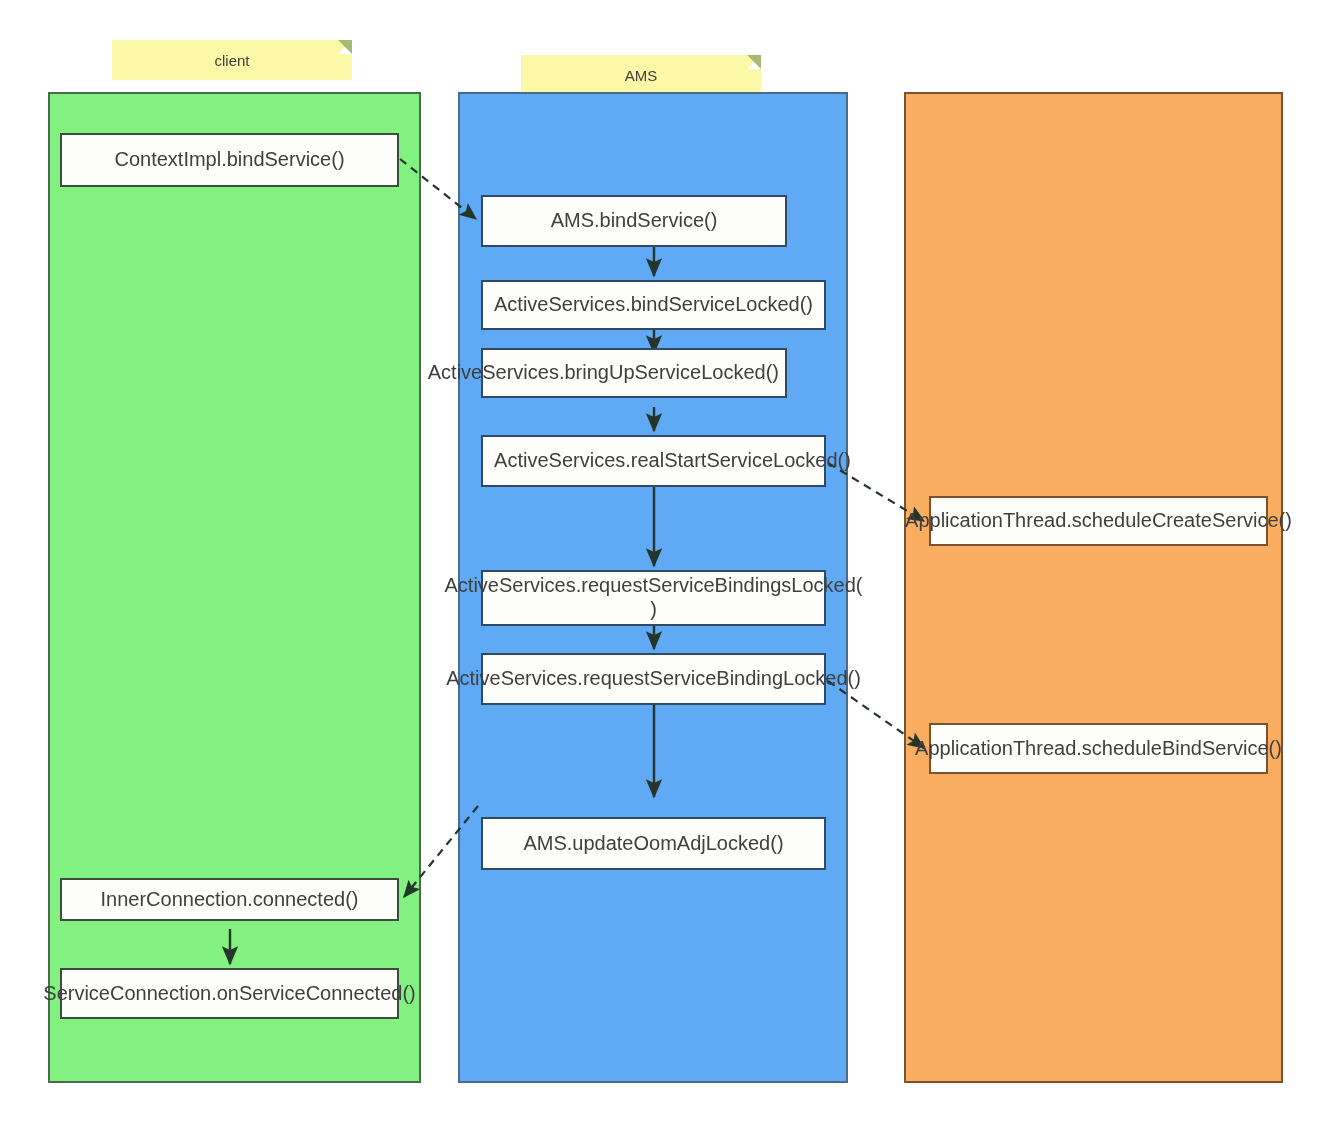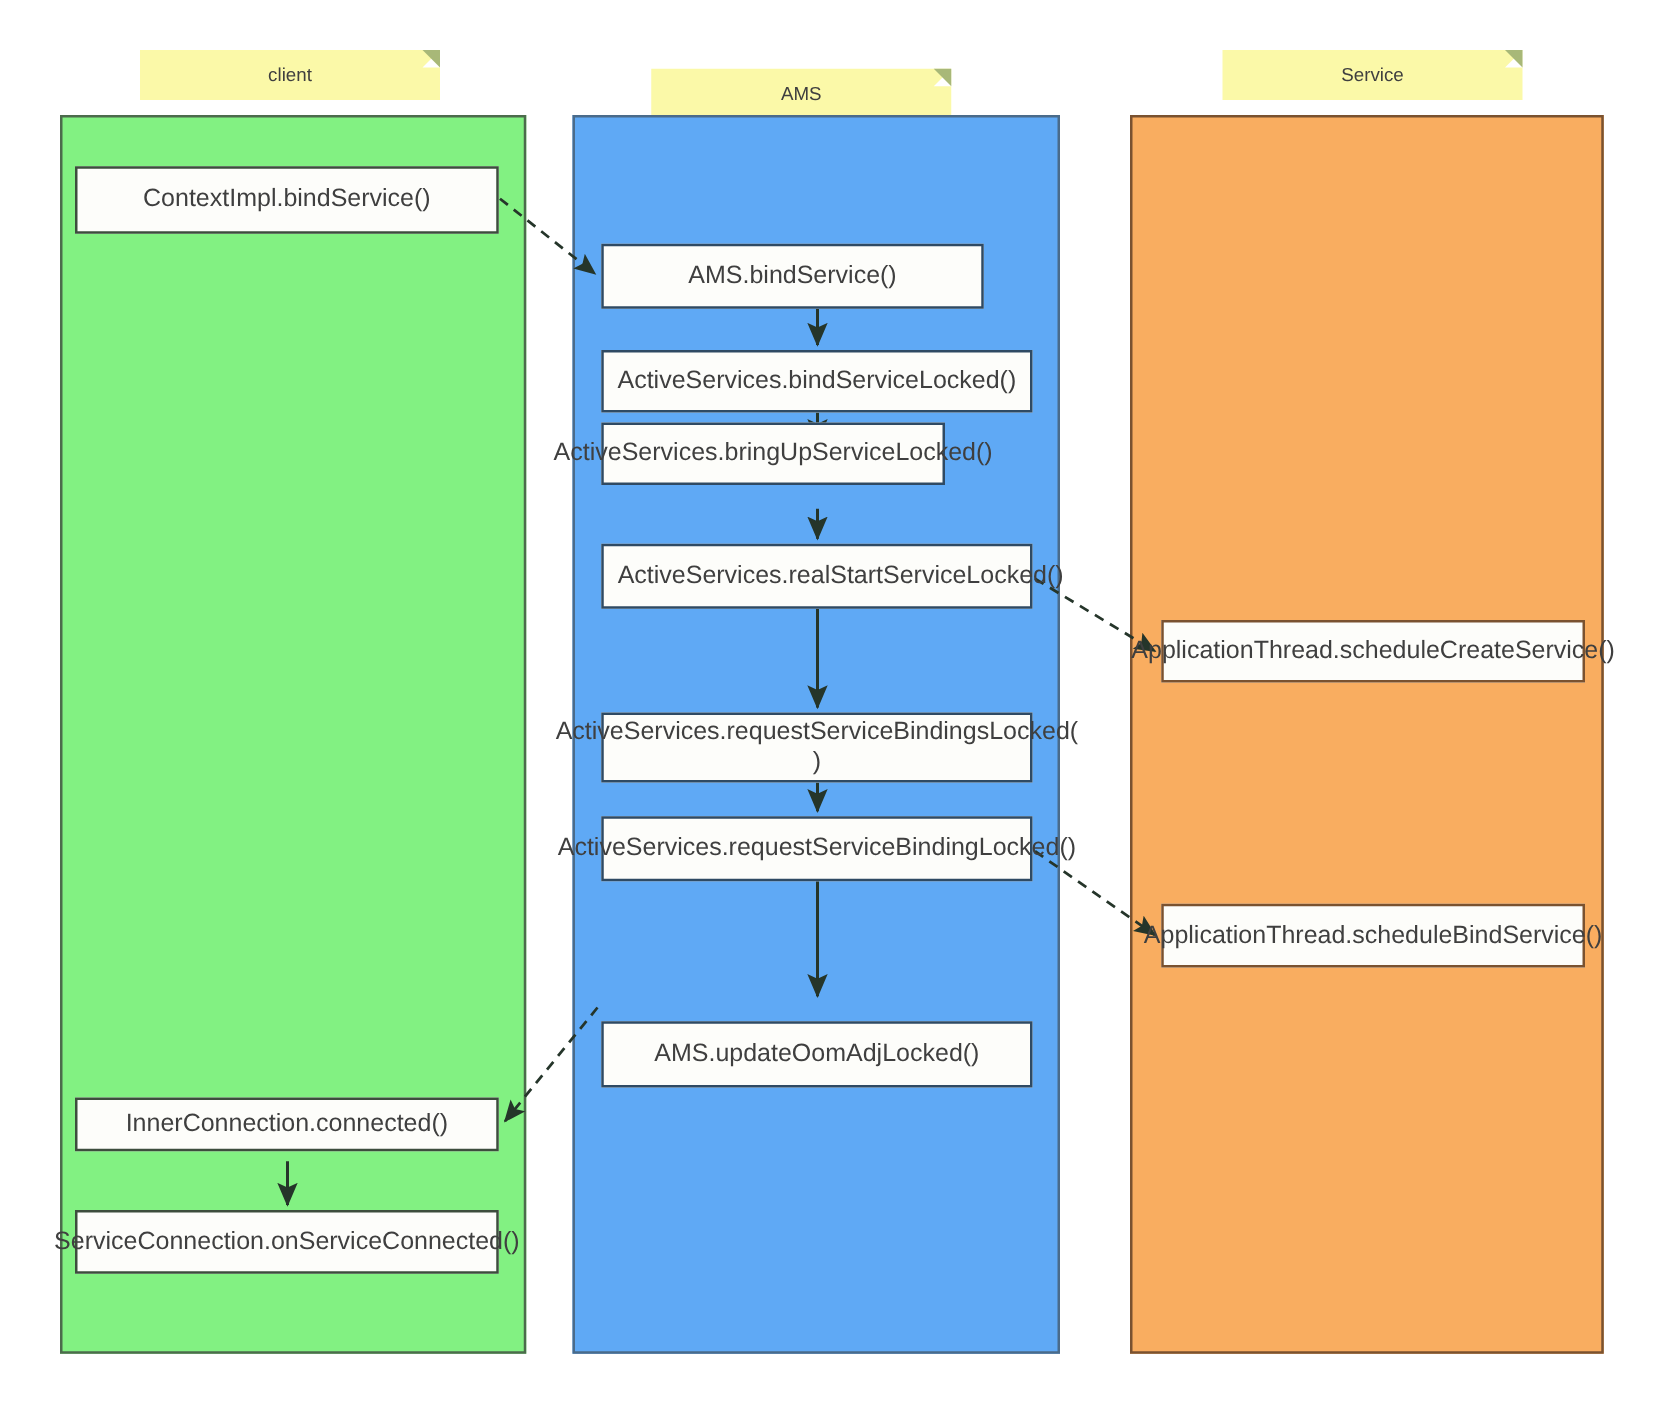--- a/index.html
+++ b/index.html
@@ -97,25 +97,20 @@
   <div class="lane-label" id="lbl-client" style="left: 112px; top: 40px; width: 240px; height: 40px; background: rgb(251, 249, 168);">
     <span>client</span>
     <span class="fold-white"></span>
     <span class="fold"></span>
   </div>
   <div class="lane-label" id="lbl-ams" style="left: 521px; top: 40px; width: 240px; height: 40px; background: rgb(251, 249, 168); margin-top: 15px;">
     <span>AMS</span>
     <span class="fold-white"></span>
     <span class="fold"></span>
   </div>
-  <div class="lane-label" id="lbl-service" style="left: 978px; top: 40px; width: 240px; height: 40px; background: rgb(251, 249, 168);">
-    <span>Service</span>
-    <span class="fold-white"></span>
-    <span class="fold"></span>
-  </div>
 
   <div class="lane lane-client" id="lane-client" style="left: 48px; top: 92px; width: 373px; height: 991px; background: rgb(130, 241, 130); border-color: rgb(76, 107, 76);"></div>
   <div class="lane lane-ams" id="lane-ams" style="left: 458px; top: 92px; width: 390px; height: 991px; background: rgb(95, 169, 245); border-color: rgb(74, 107, 138);"></div>
   <div class="lane lane-service" id="lane-service" style="left: 904px; top: 92px; width: 379px; height: 991px; background: rgb(249, 173, 96); border-color: rgb(122, 82, 48);"></div>
 
   <svg id="connectors" viewBox="0 0 1338 1142">
     <defs>
       <marker id="arrow-solid" markerWidth="9" markerHeight="9" refX="7.4" refY="3.4" orient="auto" markerUnits="strokeWidth">
         <path d="M0,0 L8,3.4 L0,6.8 L1.6,3.4 z" fill="#25352a"></path>
       </marker>
@@ -135,21 +130,21 @@
         <line x1="654" y1="705" x2="654" y2="797" stroke="#25352a" stroke-width="2.4" marker-end="url(#arrow-solid)"></line>
         <line x1="478" y1="806" x2="404" y2="897" stroke="#25352a" stroke-width="2.2" stroke-dasharray="8,6" marker-end="url(#arrow-dashed)"></line>
         <line x1="230" y1="929" x2="230" y2="964" stroke="#25352a" stroke-width="2.4" marker-end="url(#arrow-solid)"></line>
       </g>
   </svg>
 
   <div id="node-layer">
       <div class="node" style="left: 60px; top: 133px; width: 339px; height: 54px;"><span>ContextImpl.bindService()</span></div>
       <div class="node on-ams" style="left: 481px; top: 195px; width: 306px; height: 52px;"><span>AMS.bindService()</span></div>
       <div class="node on-ams" style="left: 481px; top: 280px; width: 345px; height: 50px;"><span>ActiveServices.bindServiceLocked()</span></div>
-      <div class="node on-ams" style="left: 481px; top: 338px; width: 275px; height: 50px;"><span>ActiveServices.bringUpServiceLocked()</span></div>
+      <div class="node on-ams" style="left: 481px; top: 348px; width: 306px; height: 50px; justify-content: flex-end;"><span>ActiveServices.bringUpServiceLocked()</span></div>
       <div class="node on-ams" style="left: 481px; top: 435px; width: 345px; height: 52px; padding-left: 44px;"><span>ActiveServices.realStartServiceLocked()</span></div>
       <div class="node on-ams" style="left: 481px; top: 570px; width: 345px; height: 56px;"><span>ActiveServices.requestServiceBindingsLocked(
 )</span></div>
       <div class="node on-ams" style="left: 481px; top: 653px; width: 345px; height: 52px;"><span>ActiveServices.requestServiceBindingLocked()</span></div>
       <div class="node on-ams" style="left: 481px; top: 801px; width: 345px; height: 53px; margin-top: 16px;"><span>AMS.updateOomAdjLocked()</span></div>
       <div class="node on-service" style="left: 929px; top: 496px; width: 339px; height: 50px;"><span>ApplicationThread.scheduleCreateService()</span></div>
       <div class="node on-service" style="left: 929px; top: 723px; width: 339px; height: 51px;"><span>ApplicationThread.scheduleBindService()</span></div>
       <div class="node" style="left: 60px; top: 878px; width: 339px; height: 43px;"><span>InnerConnection.connected()</span></div>
       <div class="node" style="left: 60px; top: 968px; width: 339px; height: 51px;"><span>ServiceConnection.onServiceConnected()</span></div>
     </div>

